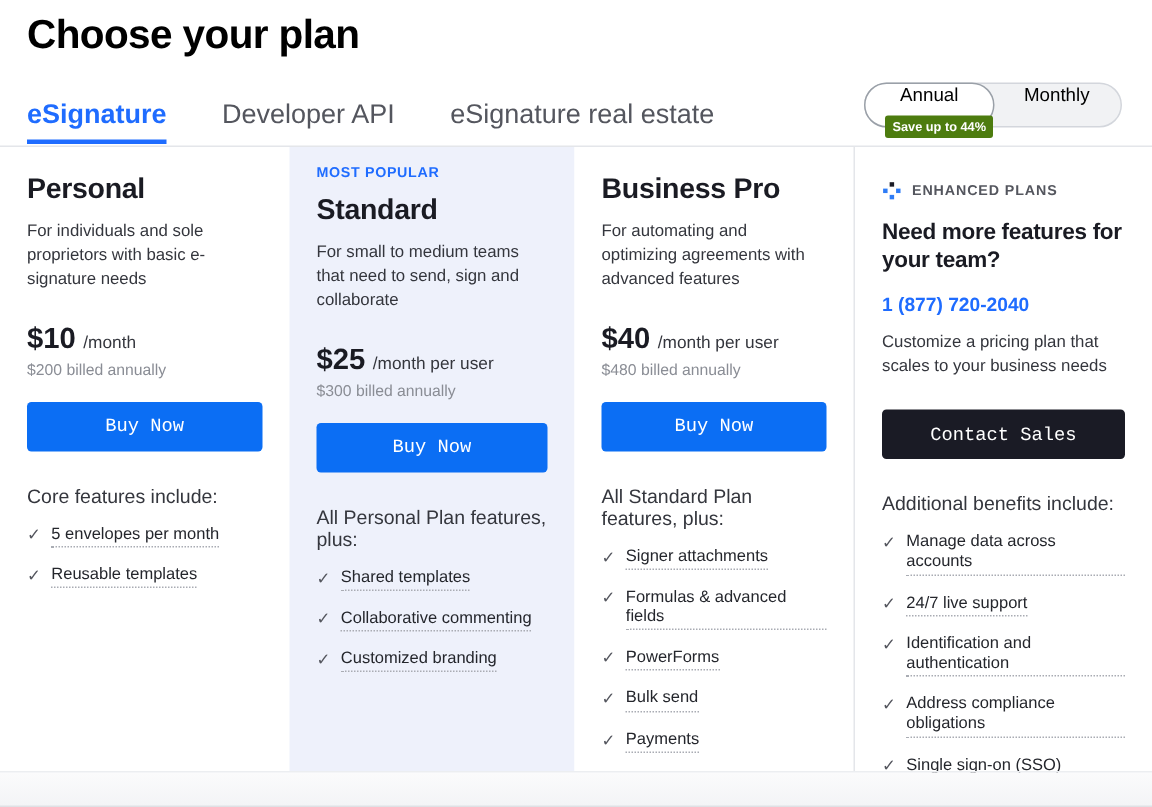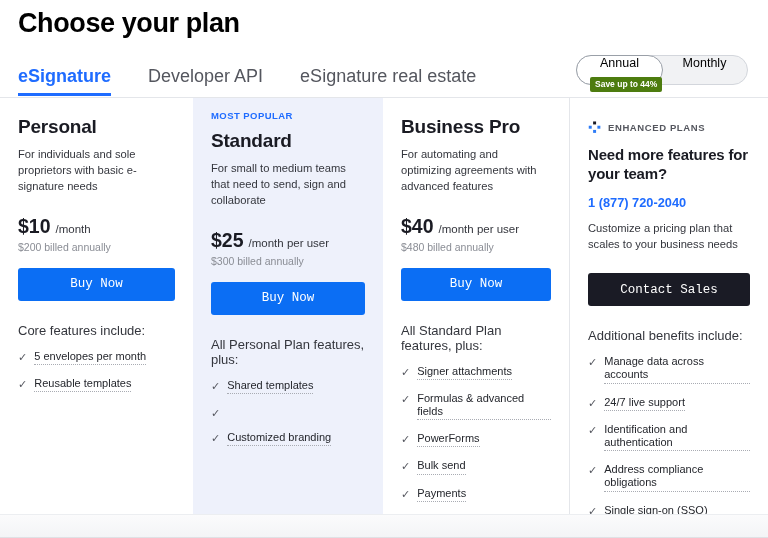--- a/index.html
+++ b/index.html
@@ -317,20 +317,21 @@
       </div>
       <div class="price-billed">$300 billed annually</div>
       <button class="cta">Buy Now</button>
       <div class="features-head">All Personal Plan features, plus:</div>
       <div class="feature">
         <span class="check">✓</span>
         <span class="feature-label">Shared templates</span>
       </div>
       <div class="feature">
         <span class="check">✓</span>
+        <span class="feature-label">Collaborative commenting</span>
       </div>
       <div class="feature">
         <span class="check">✓</span>
         <span class="feature-label">Customized branding</span>
       </div>
     </div>
 
     <div class="card c3">
       <div class="plan-name">Business Pro</div>
       <div class="plan-desc">For automating and optimizing agreements with advanced features</div>

